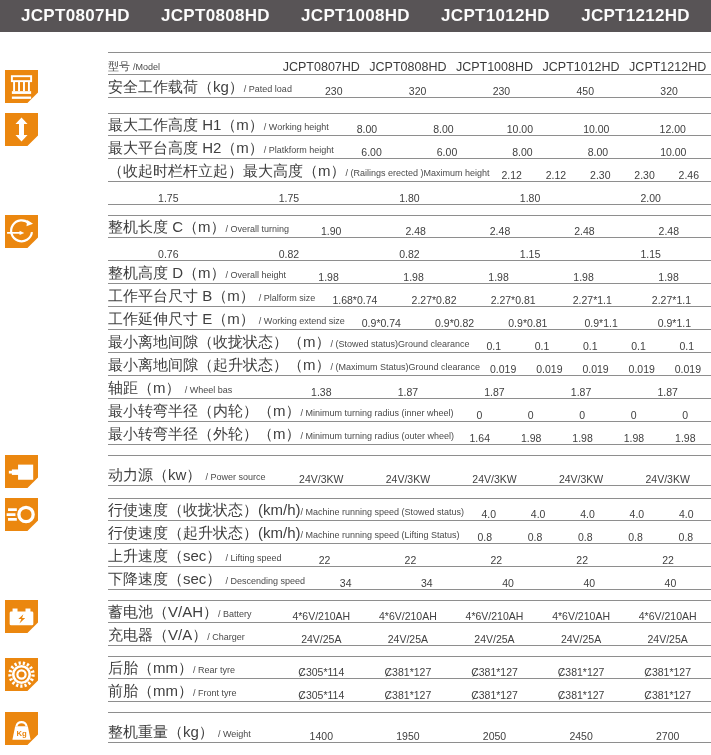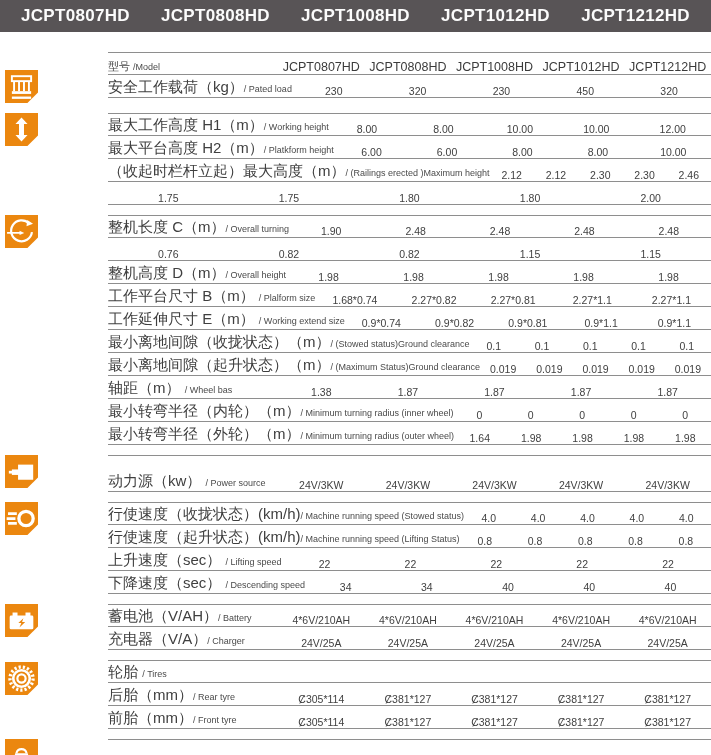--- a/index.html
+++ b/index.html
@@ -25,21 +25,21 @@
   }
   .icon-badge svg{position:absolute;left:0;top:0;width:100%;height:100%;}
   .s0 .icon-badge{margin-top:18px;}
   .s6 .icon-badge{margin-top:2px;}
   .rows{flex:1;min-width:0;}
   .t-row{
     display:flex;align-items:flex-end;height:23px;box-sizing:border-box;
     border-bottom:1px solid #8E8E8E;
   }
   .t-row:first-child{border-top:1px solid #8E8E8E;}
-  .section.single .t-row{height:37px;}
+  .section.single .t-row{height:31px;}
   .t-label{flex:0 0 170px;white-space:nowrap;overflow:visible;}
   .t-label .zh{font-size:15px;color:#3f3f3f;}
   .t-label .en{font-size:9px;color:#4a4a4a;}
   .t-val{flex:1;text-align:center;font-size:10.5px;color:#414141;white-space:nowrap;}
   .model-row .t-val{font-size:12.5px;color:#3b3b3b;}
   .model-row .zh{font-size:11px;}
 </style>
 </head>
 <body>
 
@@ -326,28 +326,20 @@
         <span class="icon-badge">
     <svg viewBox="0 0 24 24">
       <circle cx="12" cy="12" r="8.4" fill="none" stroke="#fff" stroke-width="2.4" stroke-dasharray="1.6 1.5"></circle>
       <circle cx="12" cy="12" r="6" fill="none" stroke="#fff" stroke-width="1.9"></circle>
       <circle cx="12" cy="12" r="3" fill="none" stroke="#fff" stroke-width="1.6"></circle>
     </svg>
   </span>
       </div>
       <div class="rows">
         <div class="t-row">
-          <div class="t-label"><span class="zh">轮胎 </span><span class="en">/ Tires</span></div>
-          <div class="t-val"></div>
-          <div class="t-val"></div>
-          <div class="t-val"></div>
-          <div class="t-val"></div>
-          <div class="t-val"></div>
-        </div>
-        <div class="t-row">
           <div class="t-label"><span class="zh">后胎（mm）</span><span class="en">/ Rear tyre</span></div>
           <div class="t-val">Ȼ305*114</div>
           <div class="t-val">Ȼ381*127</div>
           <div class="t-val">Ȼ381*127</div>
           <div class="t-val">Ȼ381*127</div>
           <div class="t-val">Ȼ381*127</div>
         </div>
         <div class="t-row">
           <div class="t-label"><span class="zh">前胎（mm）</span><span class="en">/ Front tyre</span></div>
           <div class="t-val">Ȼ305*114</div>

